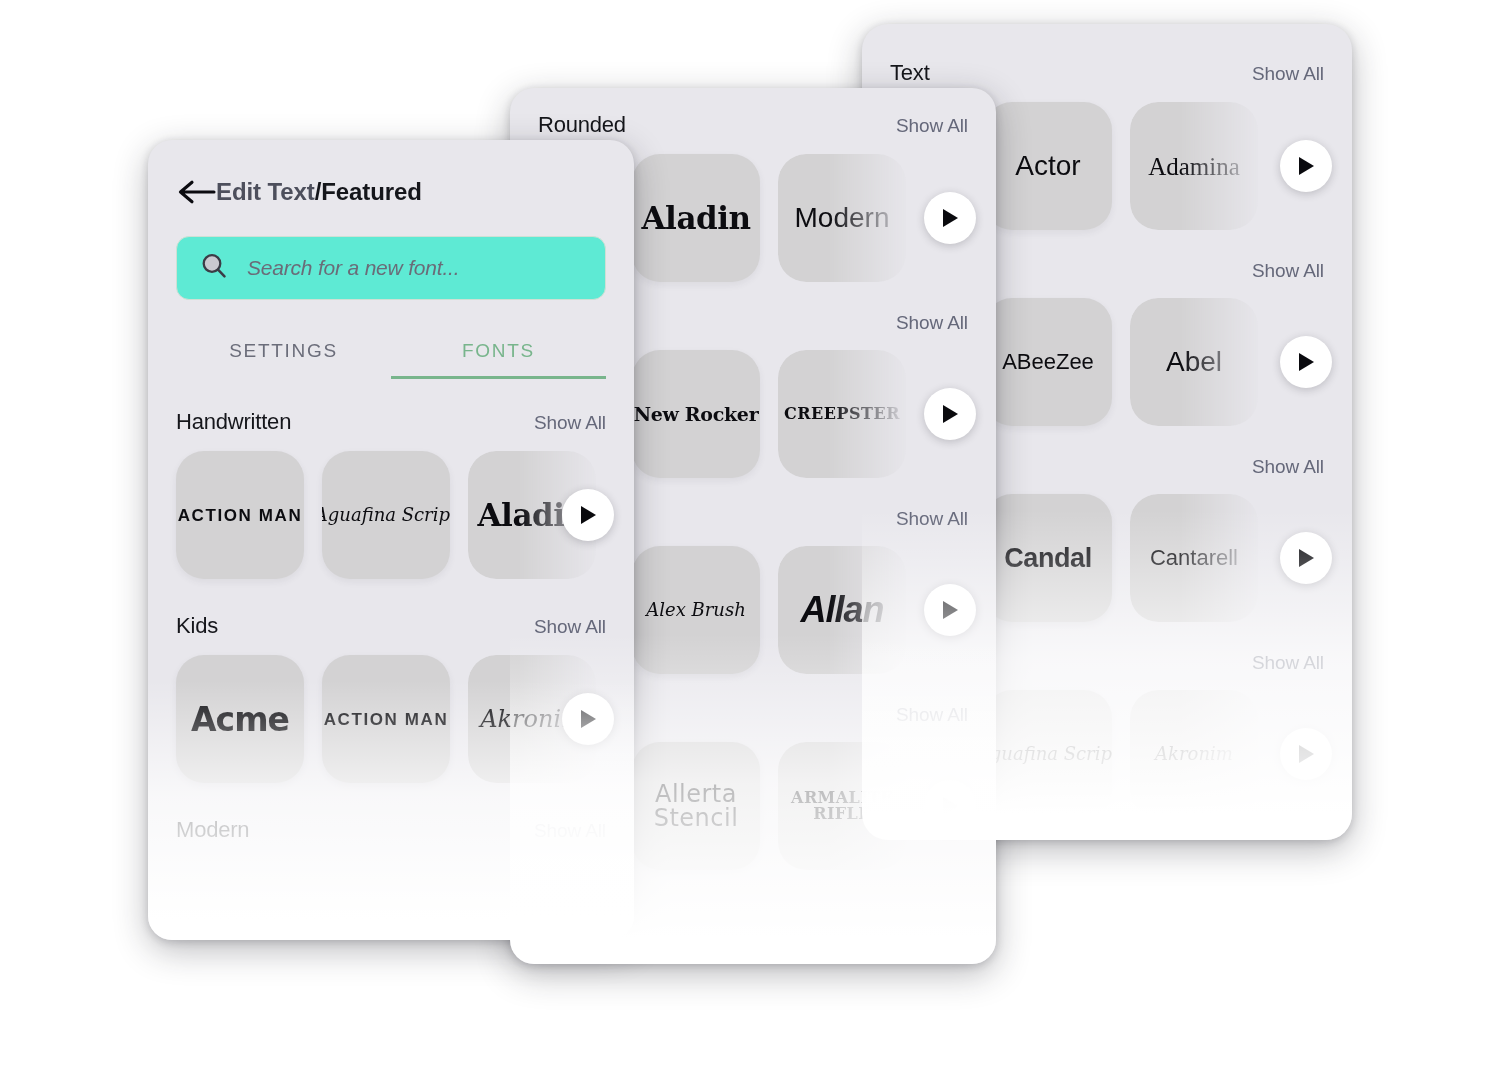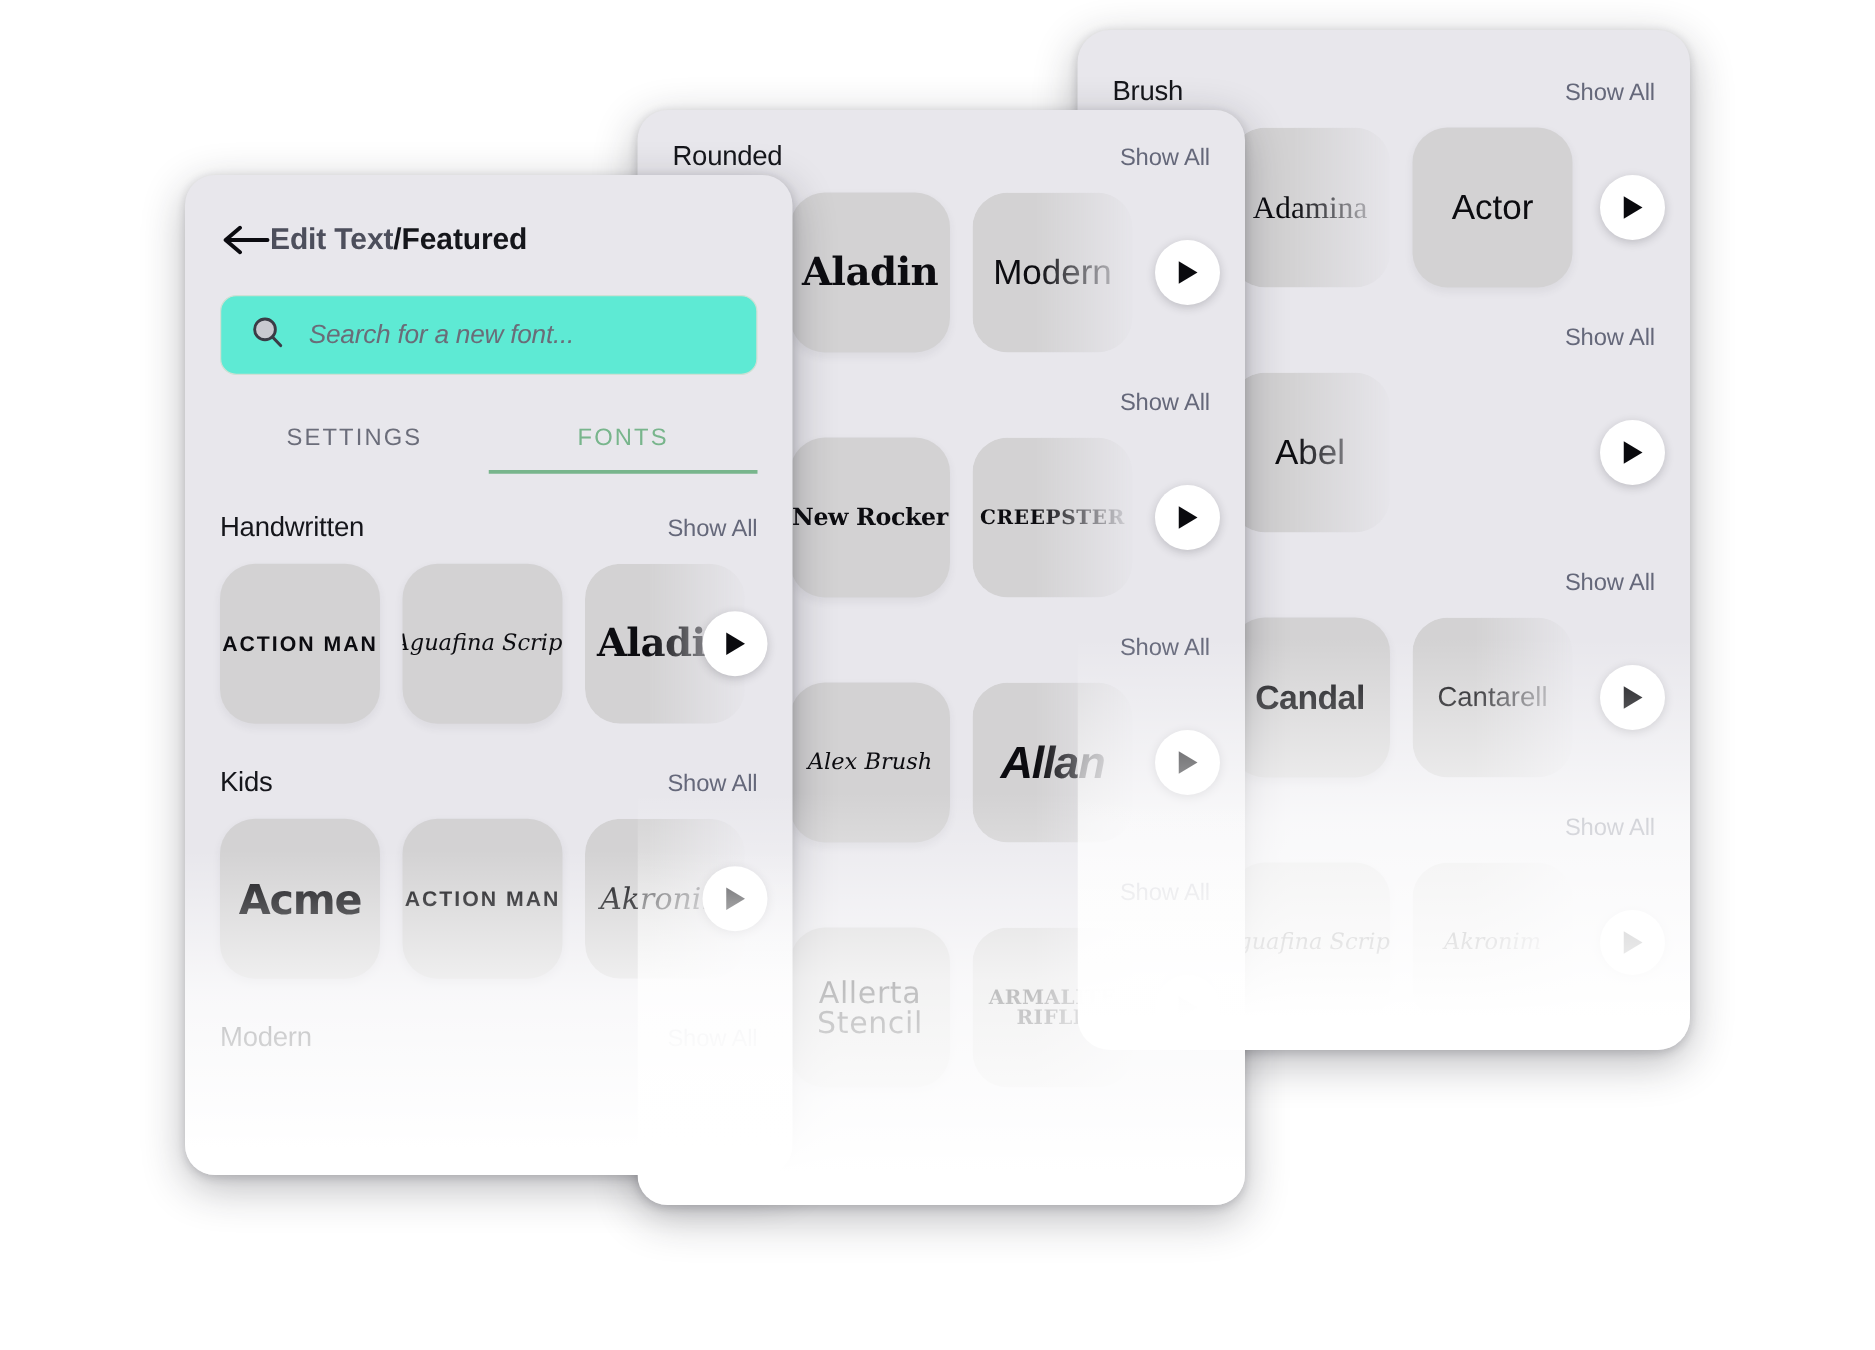--- a/index.html
+++ b/index.html
@@ -220,49 +220,52 @@
 </style>
 </head>
 <body>
 
 <div id="stage">
 
   <div class="panel panel-back">
 
     <div class="cat" style="margin-top:36px;">
       <div class="cat-head">
-        <div class="cat-title">Brush</div>
+        <div class="cat-title">Text</div>
         <div class="cat-showall">Show All</div>
       </div>
       <div class="tile-row" style="margin-left:-52px;">
         <div class="tile edge-clip">
             <span class="f-gothic">Almendra</span>
           </div>
+        <div class="tile">
+            <span class="f-sans">Actor</span>
+          </div>
         <div class="tile clipped">
             <span class="f-serif">Adamina</span>
           </div>
-        <div class="tile">
-            <span class="f-sans">Actor</span>
-          </div>
         <div class="next-btn">
           <svg width="20" height="22" viewBox="0 0 20 22">
               <polygon points="3,2 18,11 3,20" fill="#0a0a0e"></polygon>
             </svg>
         </div>
       </div>
     </div>
 
     <div class="cat">
       <div class="cat-head">
         <div class="cat-title"></div>
         <div class="cat-showall">Show All</div>
       </div>
       <div class="tile-row" style="margin-left:-52px;">
         <div class="tile edge-clip">
             <span class="f-ital">Audiowide</span>
+          </div>
+        <div class="tile">
+            <span class="f-sans-sm">ABeeZee</span>
           </div>
         <div class="tile clipped">
             <span class="f-sans">Abel</span>
           </div>
         <div class="next-btn">
           <svg width="20" height="22" viewBox="0 0 20 22">
               <polygon points="3,2 18,11 3,20" fill="#0a0a0e"></polygon>
             </svg>
         </div>
       </div>

